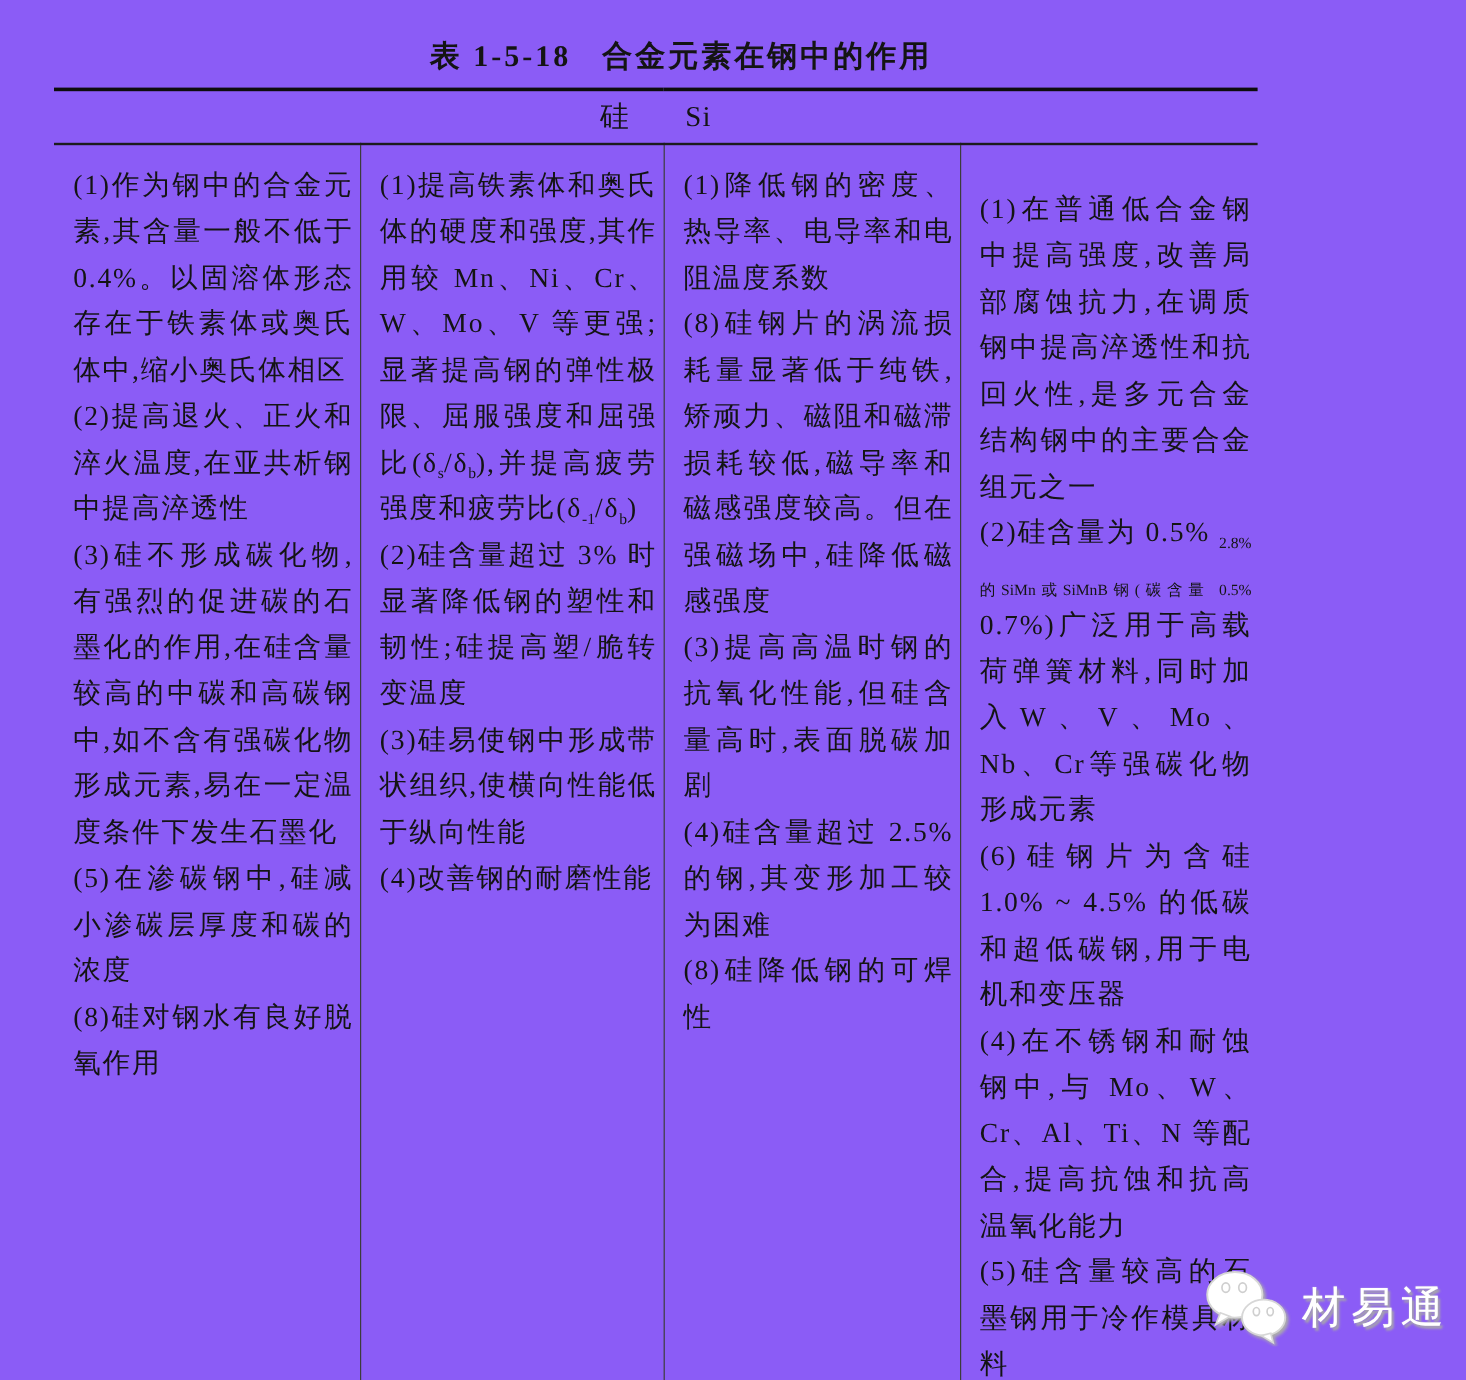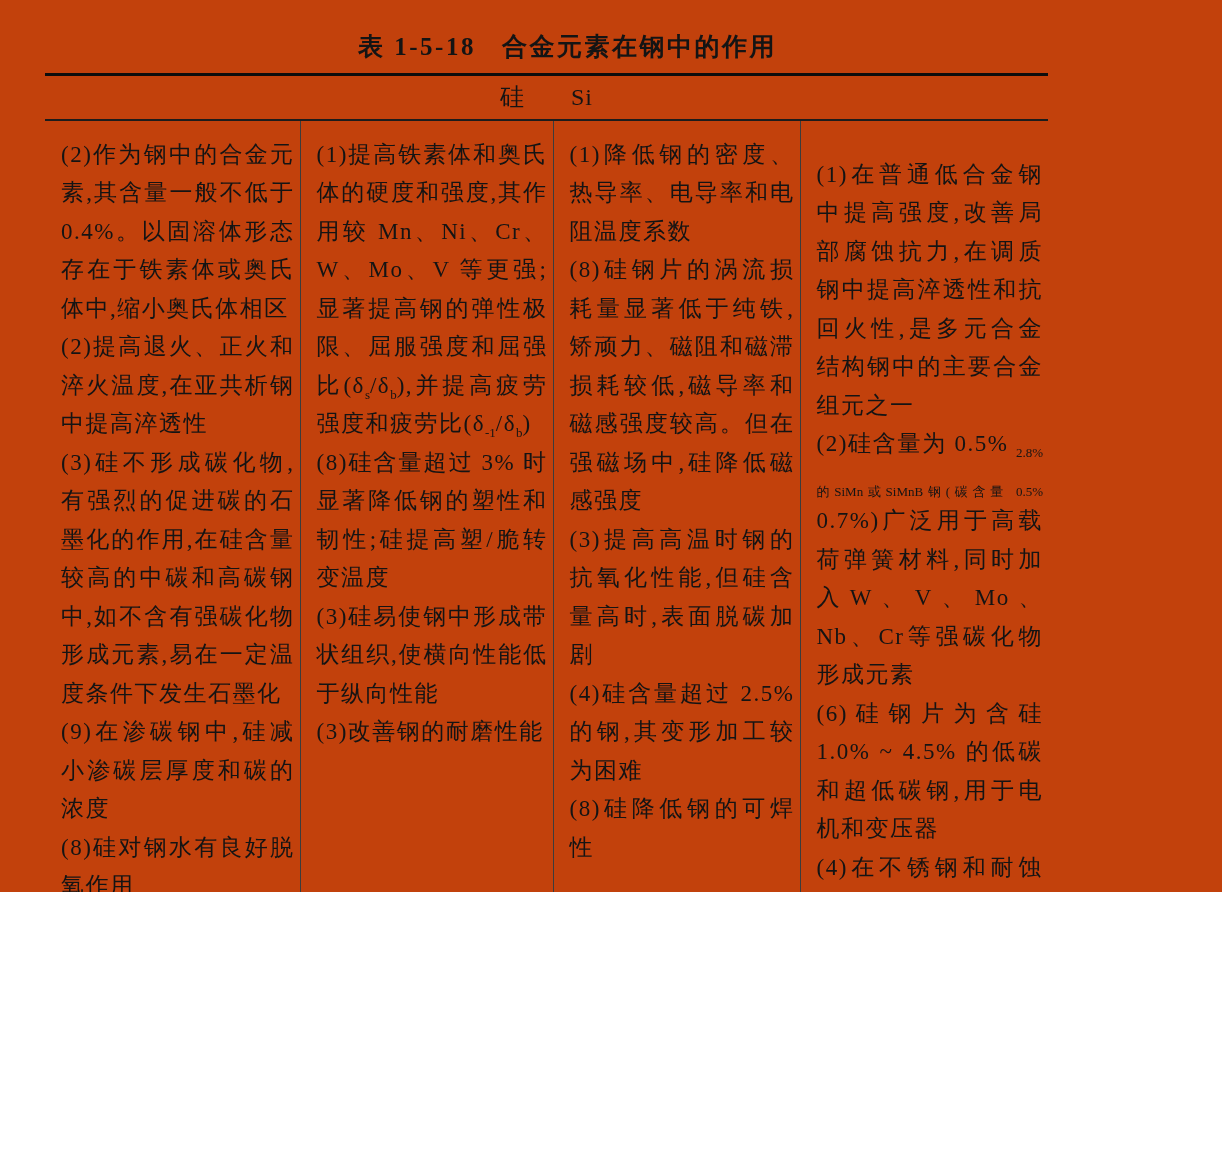--- a/index.html
+++ b/index.html
@@ -3,22 +3,22 @@
 <meta charset="utf-8">
 <style>
   html, body {
     margin: 0;
     padding: 0;
     background: #ffffff;
   }
   .page {
     position: relative;
     width: 1222px;
-    height: 892px;
-    background: #c2410c;
+    height: 1150px;
+    background: #8b5cf6;
     font-family: "Liberation Serif", "DejaVu Serif", serif;
     color: #141414;
     overflow: hidden;
   }
   .doc-title {
     position: absolute;
     left: 45px;
     top: 30px;
     width: 1003px;
     padding-left: 42px;
@@ -120,33 +120,33 @@
     </colgroup>
     <tbody>
     <tr class="element-row">
       <td colspan="4">
         <span class="element-cn">硅</span><span class="element-sym">Si</span>
       </td>
     </tr>
     <tr class="body-row">
       <td class="v-line">
         <div class="cell-body">
-              <div class="para">(2)作为钢中的合金元素,其含量一般不低于0.4%。以固溶体形态存在于铁素体或奥氏体中,缩小奥氏体相区</div>
+              <div class="para">(1)作为钢中的合金元素,其含量一般不低于0.4%。以固溶体形态存在于铁素体或奥氏体中,缩小奥氏体相区</div>
               <div class="para">(2)提高退火、正火和淬火温度,在亚共析钢中提高淬透性</div>
               <div class="para">(3)硅不形成碳化物,有强烈的促进碳的石墨化的作用,在硅含量较高的中碳和高碳钢中,如不含有强碳化物形成元素,易在一定温度条件下发生石墨化</div>
-              <div class="para">(9)在渗碳钢中,硅减小渗碳层厚度和碳的浓度</div>
+              <div class="para">(5)在渗碳钢中,硅减小渗碳层厚度和碳的浓度</div>
               <div class="para">(8)硅对钢水有良好脱氧作用</div>
             </div>
       </td>
       <td class="v-line">
         <div class="cell-body">
               <div class="para">(1)提高铁素体和奥氏体的硬度和强度,其作用较 Mn、Ni、Cr、W、Mo、V 等更强;显著提高钢的弹性极限、屈服强度和屈强比(δ<sub>s</sub>/δ<sub>b</sub>),并提高疲劳强度和疲劳比(δ<sub>-1</sub>/δ<sub>b</sub>)</div>
-              <div class="para">(8)硅含量超过 3% 时显著降低钢的塑性和韧性;硅提高塑/脆转变温度</div>
+              <div class="para">(2)硅含量超过 3% 时显著降低钢的塑性和韧性;硅提高塑/脆转变温度</div>
               <div class="para">(3)硅易使钢中形成带状组织,使横向性能低于纵向性能</div>
-              <div class="para">(3)改善钢的耐磨性能</div>
+              <div class="para">(4)改善钢的耐磨性能</div>
             </div>
       </td>
       <td class="v-line">
         <div class="cell-body">
               <div class="para">(1)降低钢的密度、热导率、电导率和电阻温度系数</div>
               <div class="para">(8)硅钢片的涡流损耗量显著低于纯铁,矫顽力、磁阻和磁滞损耗较低,磁导率和磁感强度较高。但在强磁场中,硅降低磁感强度</div>
               <div class="para">(3)提高高温时钢的抗氧化性能,但硅含量高时,表面脱碳加剧</div>
               <div class="para">(4)硅含量超过 2.5% 的钢,其变形加工较为困难</div>
               <div class="para">(8)硅降低钢的可焊性</div>
             </div>

